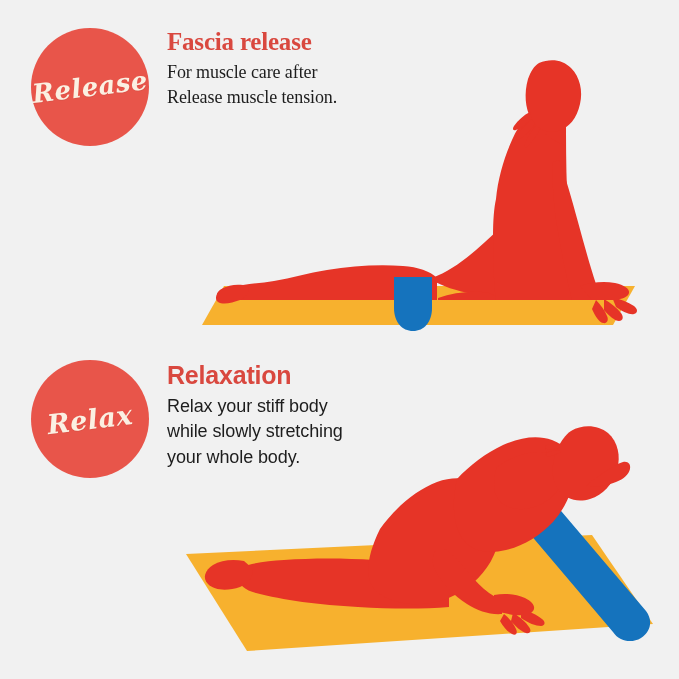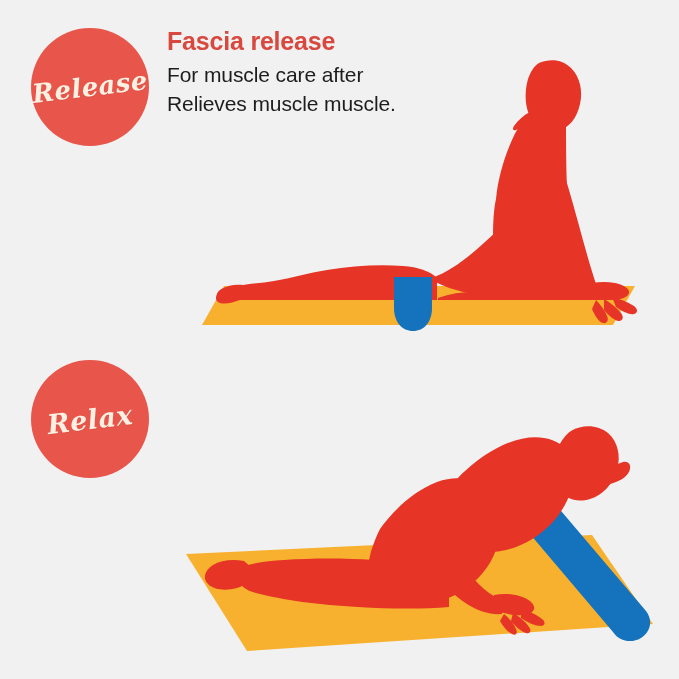--- a/index.html
+++ b/index.html
@@ -53,34 +53,34 @@
     white-space: nowrap;
   }
   #badge-script-relax { font-size: 27px; }
 
   
   .textblock {
     position: absolute;
     left: 167px;
     width: 330px;
   }
-  #text-release { top: 27px; }
+  #text-release { top: 27px; font-family: Liberation Serif, serif; }
   #text-relax   { top: 22px; }
 
   .heading {
     margin: 0 0 3px 0;
     font-size: 25px;
     font-weight: 700;
     color: #d9483f;
     line-height: 1.18;
     letter-spacing: -0.2px;
   }
   .body-line {
     margin: 0;
-    font-size: 21px;
+    font-size: 18px;
     font-weight: 400;
     color: #1d1d1d;
     line-height: 1.42;
     letter-spacing: -0.1px;
     white-space: nowrap;
   }
 
   
   .illus {
     position: absolute;
@@ -152,21 +152,21 @@
                C532,142 537,135 540,129 Z"></path>
     </svg>
 
     <div class="badge" id="badge-release">
       <span class="badge-script">Release</span>
     </div>
 
     <div class="textblock" id="text-release">
       <h2 class="heading">Fascia release</h2>
       <p class="body-line">For muscle care after</p>
-      <p class="body-line">Relieves muscle muscle.</p>
+      <p class="body-line">Release muscle tension.</p>
     </div>
   </div>
 
   <div class="section" id="section-relax">
 
     <svg class="illus" id="illus-relax" viewBox="0 0 679 340">
 
       <polygon points="186,215 592,196 653,285 247,312" fill="#f7b12e"></polygon>
 
       <path fill="#1573bd" d="M530,163 C538,156 550,157 556,166 L646,272
@@ -223,15 +223,21 @@
       <path fill="#e63427" d="M561,106 C556,104 551,104 547,106 C545,107 545,109 547,110
                C551,111 556,110 561,108 Z
                M560,112 C555,111 550,112 547,114 C545,116 546,118 548,118
                C552,117 557,115 561,113 Z"></path>
     </svg>
 
     <div class="badge" id="badge-relax">
       <span class="badge-script" id="badge-script-relax">Relax</span>
     </div>
 
+    <div class="textblock" id="text-relax">
+      <h2 class="heading">Relaxation</h2>
+      <p class="body-line">Relax your stiff body</p>
+      <p class="body-line">while slowly stretching</p>
+      <p class="body-line">your whole body.</p>
+    </div>
   </div>
 
 </div>
 
 </body></html>

